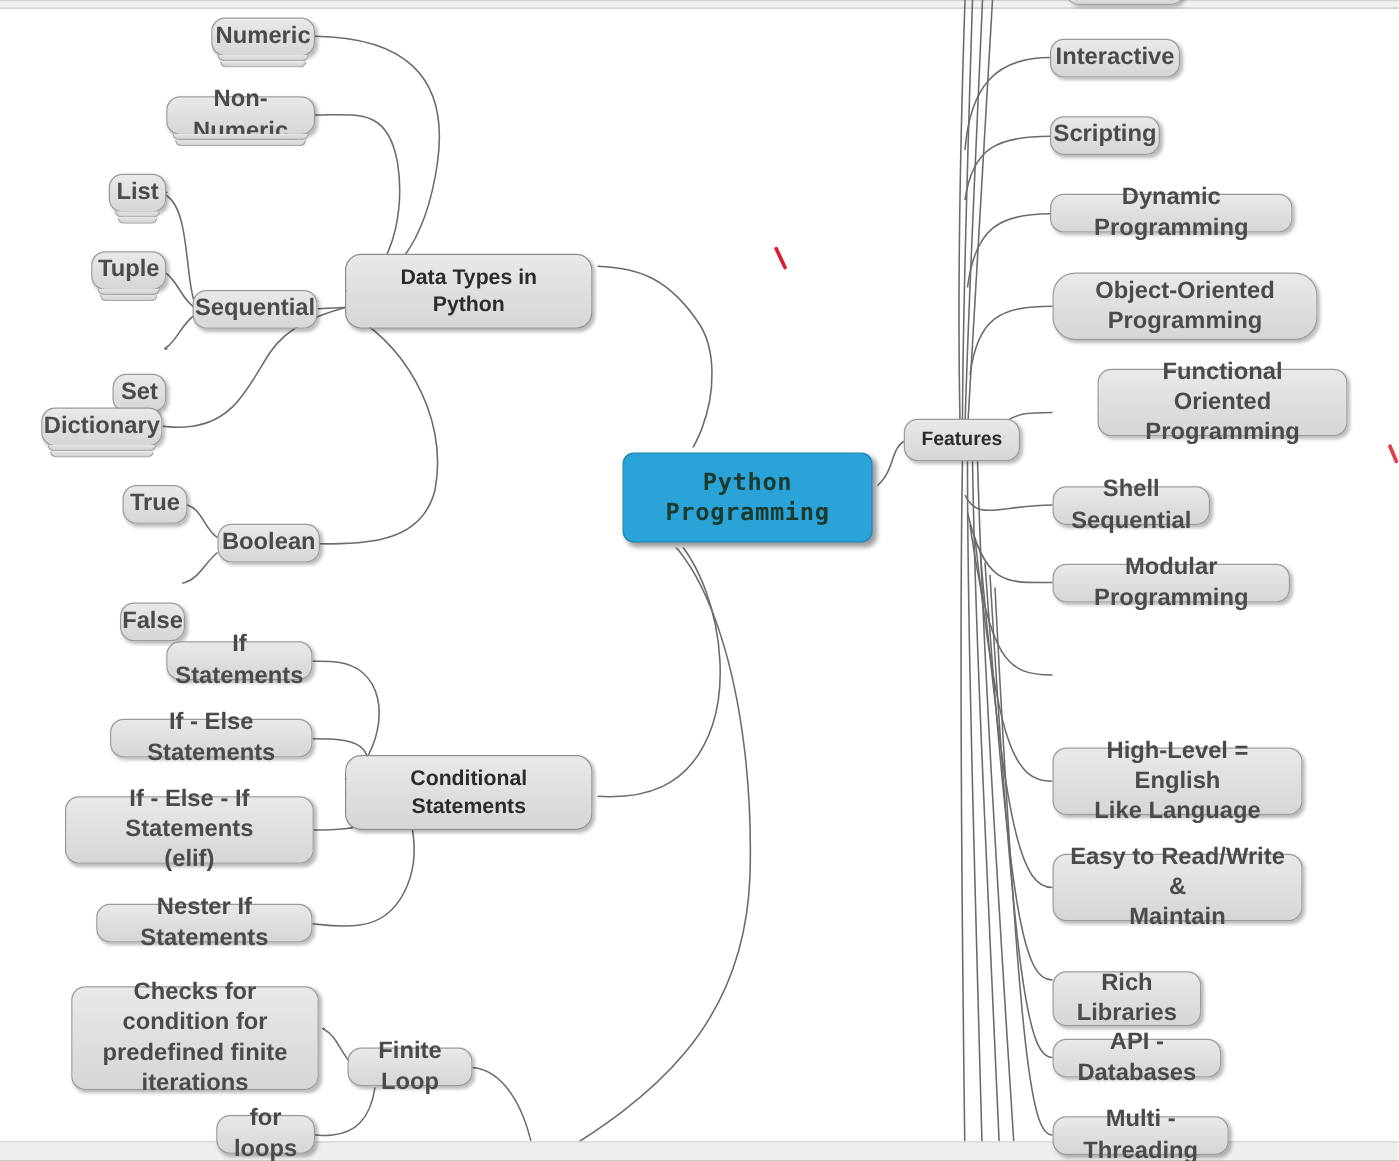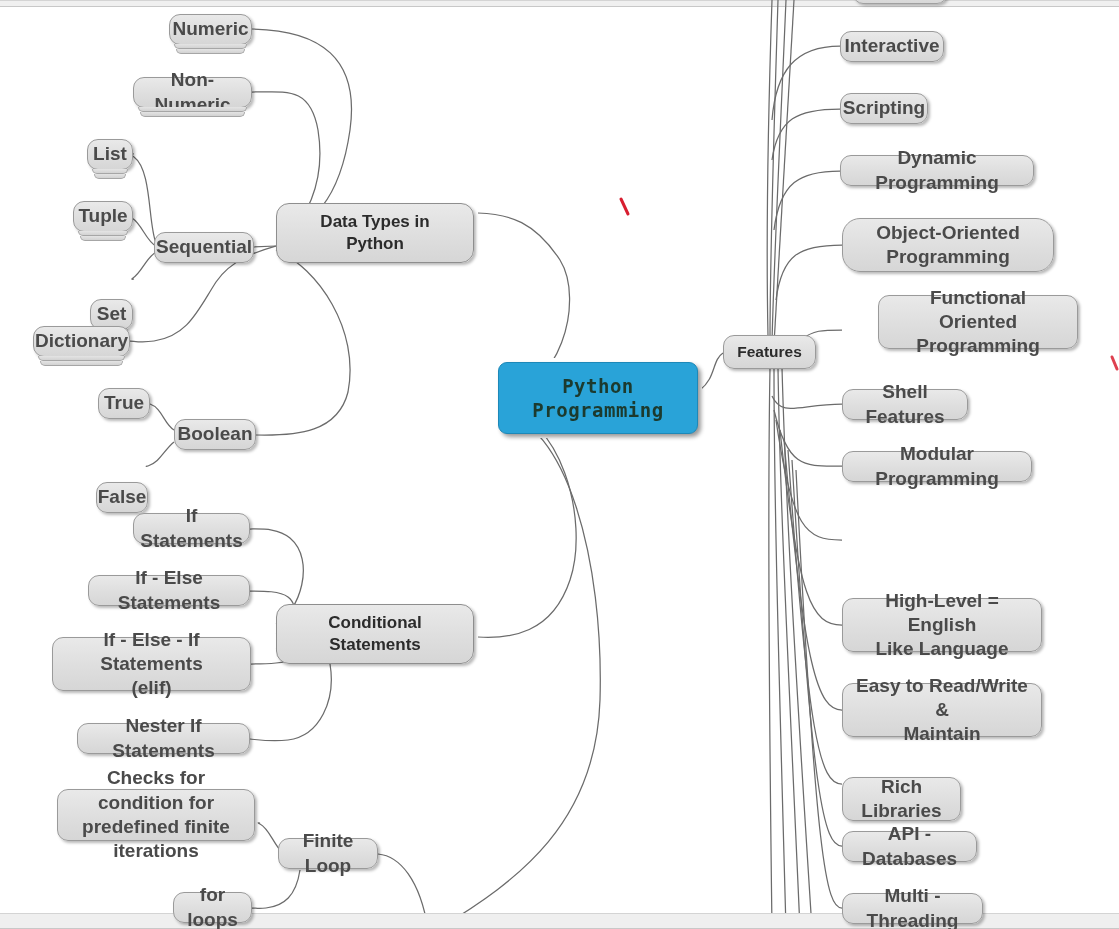--- a/index.html
+++ b/index.html
@@ -218,41 +218,41 @@
 
   <div class="node" style="left:88px; top:575px; width:162px; height:31px;">If - Else Statements</div>
 
   <div class="node" style="left:77px; top:723px; width:173px; height:31px;">Nester If Statements</div>
 
   <div class="node" style="left:52px; top:637px; width:199px; height:54px;">If - Else - If Statements
 (elif)</div>
 
   <div class="node" style="left:278px; top:838px; width:100px; height:31px;">Finite Loop</div>
 
-  <div class="node" style="left:57px; top:789px; width:198px; height:52px;">Checks for condition for
+  <div class="node" style="left:57px; top:789px; width:198px; height:83px;">Checks for condition for
 predefined finite
 iterations</div>
 
   <div class="node" style="left:173px; top:892px; width:79px; height:31px;">for loops</div>
 
   <div class="node sub-branch" style="left:723px; top:335px; width:93px; height:34px;">Features</div>
 
   <div class="node" style="left:840px; top:31px; width:104px; height:31px;">Interactive</div>
 
   <div class="node" style="left:840px; top:93px; width:88px; height:31px;">Scripting</div>
 
   <div class="node" style="left:840px; top:155px; width:194px; height:31px;">Dynamic Programming</div>
 
   <div class="node" style="left:842px; top:218px; width:212px; height:54px;border-radius:18px;">Object-Oriented
 Programming</div>
 
   <div class="node" style="left:842px; top:295px; width:200px; height:54px;margin-left:36px;">Functional Oriented
 Programming</div>
 
-  <div class="node" style="left:842px; top:389px; width:126px; height:31px;">Shell Features</div>
+  <div class="node" style="left:842px; top:389px; width:126px; height:31px;">Shell Sequential</div>
 
   <div class="node" style="left:842px; top:451px; width:190px; height:31px;">Modular Programming</div>
 
 
   <div class="node" style="left:842px; top:598px; width:200px; height:54px;">High-Level = English
 Like Language</div>
 
   <div class="node" style="left:842px; top:683px; width:200px; height:54px;">Easy to Read/Write &amp;
 Maintain</div>
 

